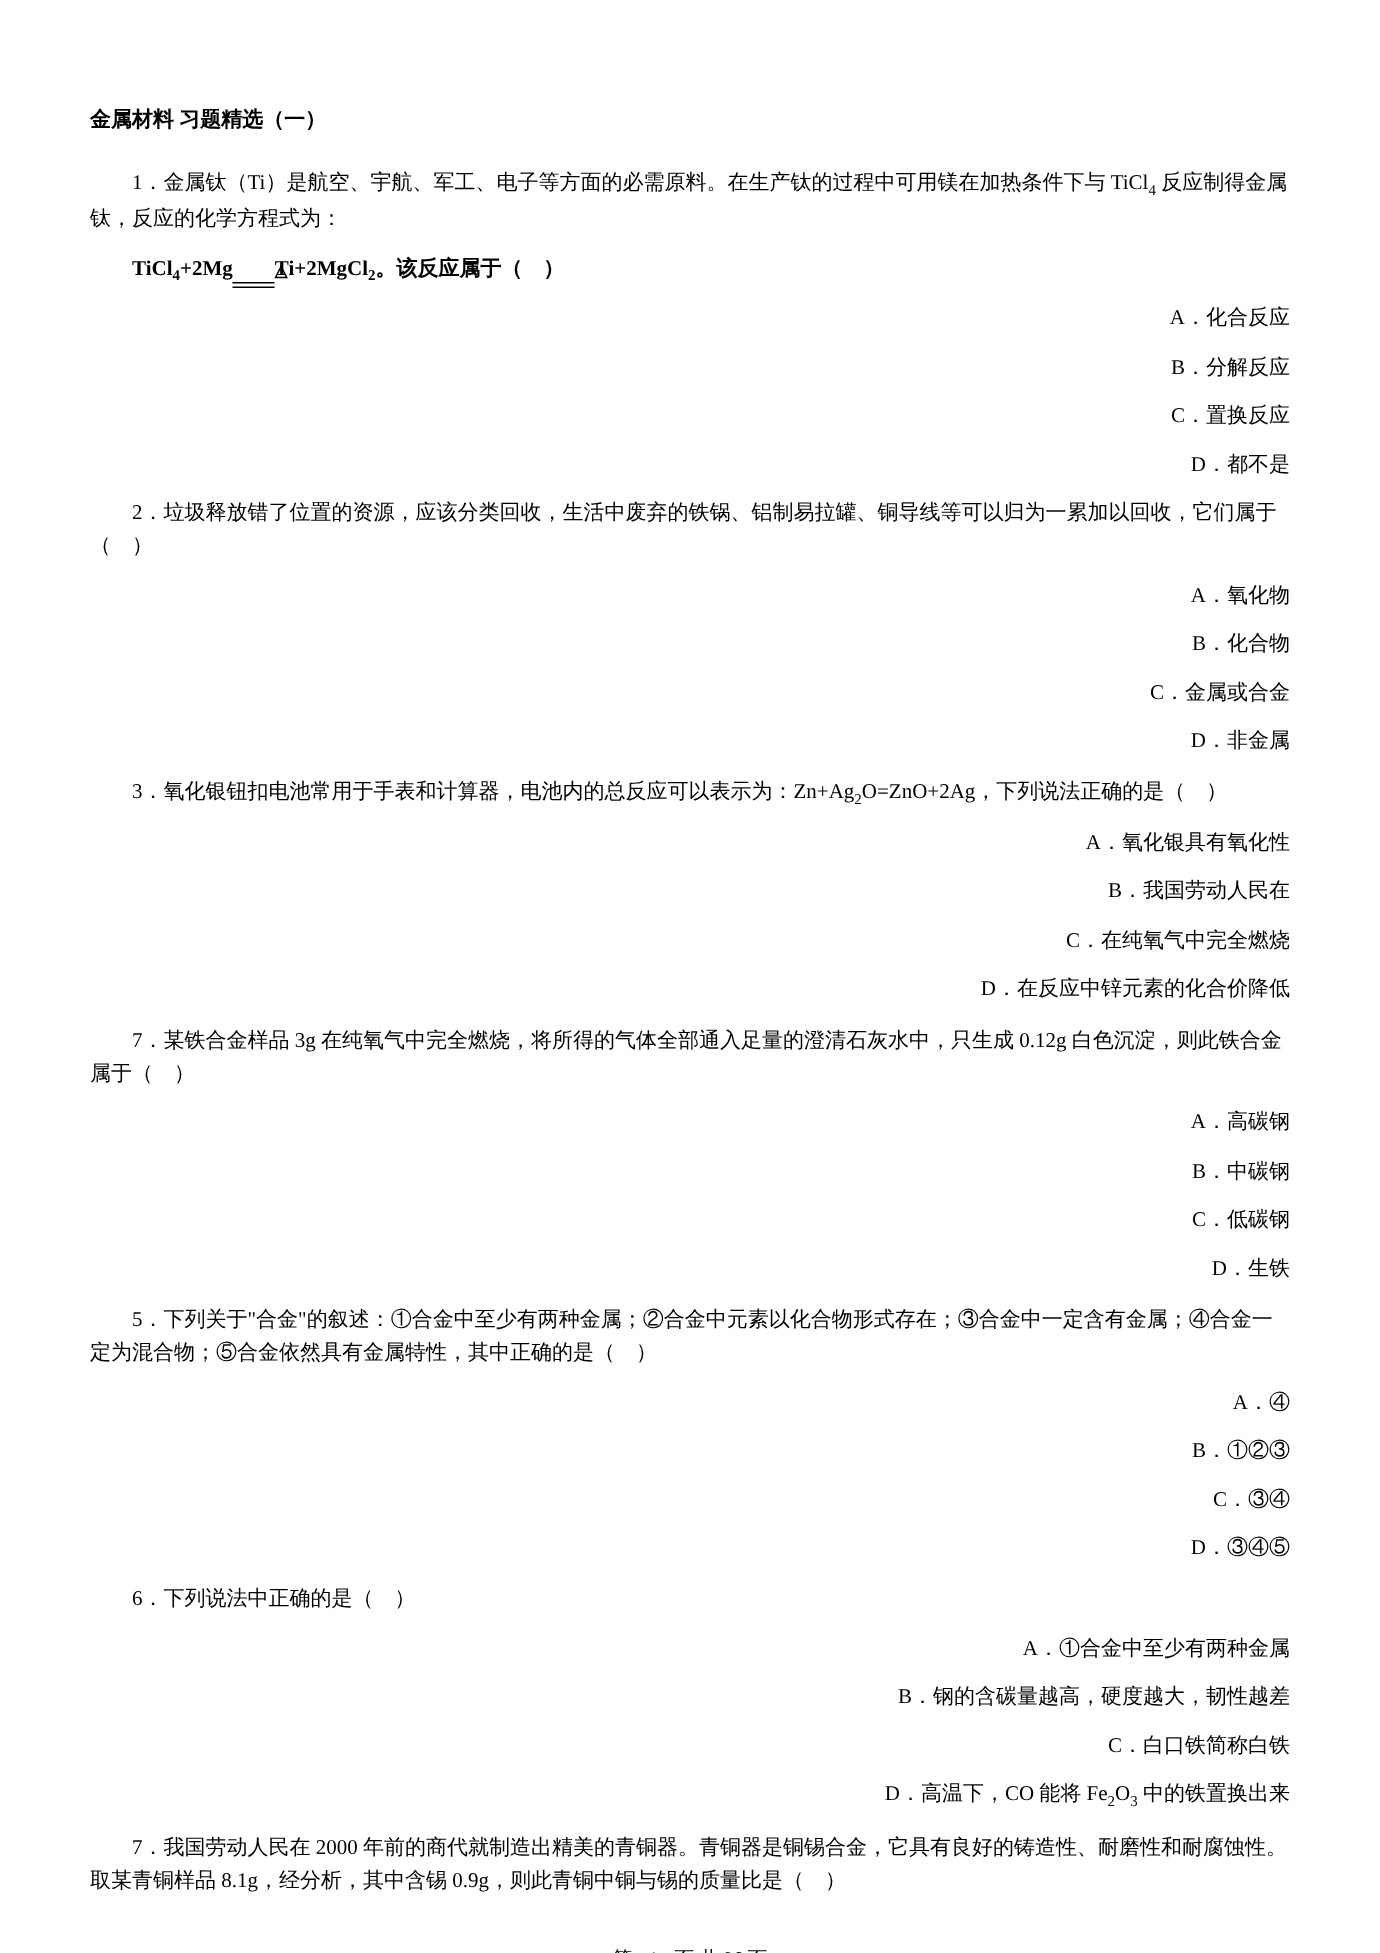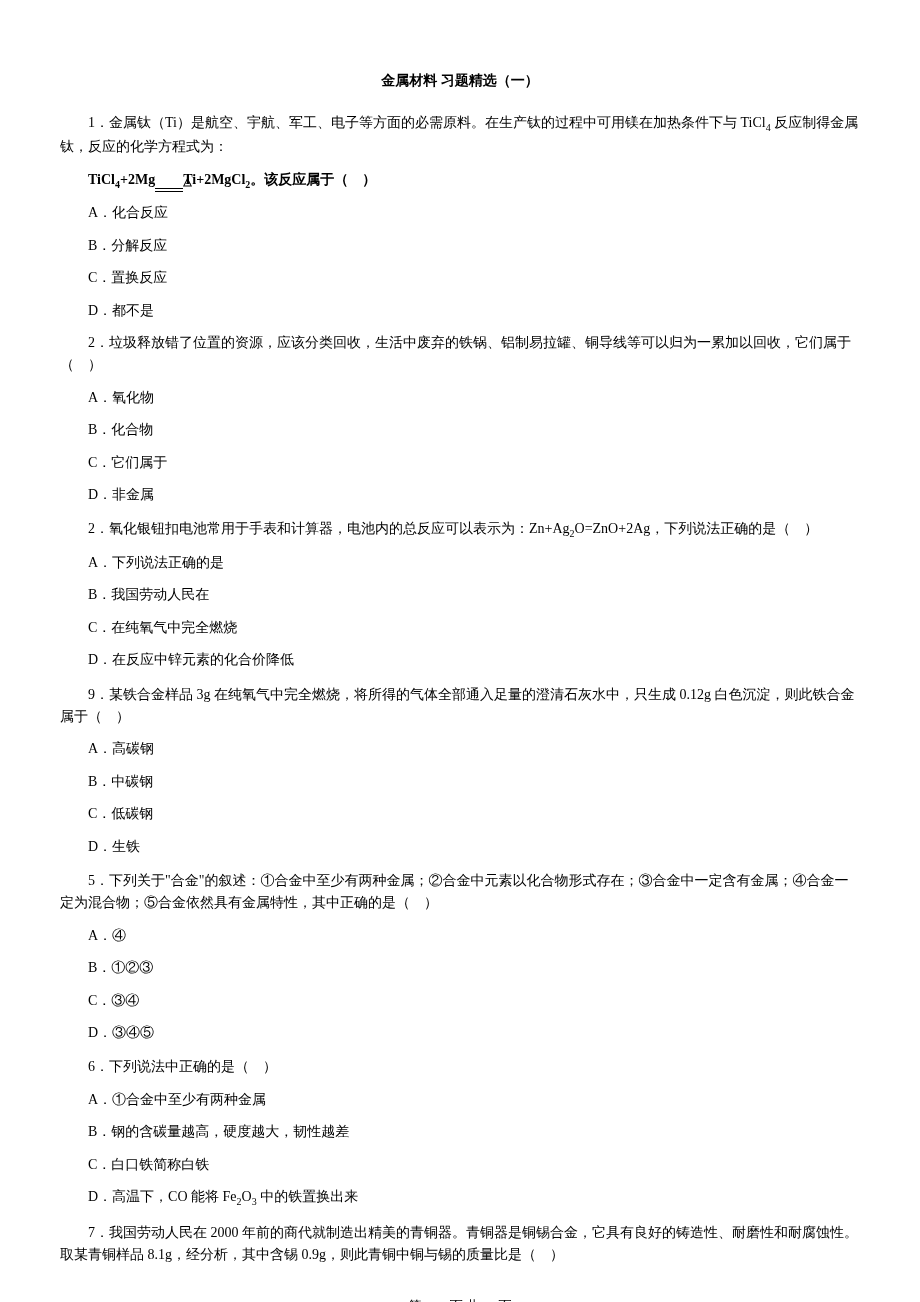--- a/index.html
+++ b/index.html
@@ -7,40 +7,41 @@
       font-size: 14px;
       line-height: 1.6;
       margin: 0;
       padding: 70px 60px 40px 60px;
       background: #fff;
       color: #000;
       width: 920px;
       box-sizing: border-box;
     }
     .title {
-      text-align: center;
+      text-align: left;
       font-weight: bold;
       margin-bottom: 20px;
       font-size: 14px;
     }
     .question-text {
       text-indent: 2em;
       margin: 12px 0 6px 0;
     }
     .question-text-noindent {
       margin: 8px 0 6px 0;
     }
     .equation {
       text-indent: 2em;
       margin: 10px 0;
       font-weight: bold;
     }
     .option {
       text-indent: 2em;
       margin: 10px 0;
+      text-align: right;
     }
     .bold {
       font-weight: normal;
     }
     .footer {
       text-align: center;
       margin-top: 30px;
       font-size: 13px;
     }
     .triangle {
@@ -81,32 +82,32 @@
 <div class="option bold">A．化合反应</div>
 <div class="option bold">B．分解反应</div>
 <div class="option bold">C．置换反应</div>
 <div class="option bold">D．都不是</div>
 
 <div class="question-text-noindent">
   <span style="padding-left:2em" class="bold">2．垃圾释放错了位置的资源，应该分类回收，生活中废弃的铁锅、铝制易拉罐、铜导线等可以归为一累加以回收，它们属于（　）</span>
 </div>
 <div class="option bold">A．氧化物</div>
 <div class="option bold">B．化合物</div>
-<div class="option bold">C．它们属于</div>
+<div class="option bold">C．金属或合金</div>
 <div class="option bold">D．非金属</div>
 
 <div class="question-text">
-  <span class="bold">2．氧化银钮扣电池常用于手表和计算器，电池内的总反应可以表示为：Zn+Ag</span><sub class="bold">2</sub><span class="bold">O=ZnO+2Ag，下列说法正确的是（　）</span>
+  <span class="bold">3．氧化银钮扣电池常用于手表和计算器，电池内的总反应可以表示为：Zn+Ag</span><sub class="bold">2</sub><span class="bold">O=ZnO+2Ag，下列说法正确的是（　）</span>
 </div>
-<div class="option bold">A．下列说法正确的是</div>
+<div class="option bold">A．氧化银具有氧化性</div>
 <div class="option bold">B．我国劳动人民在</div>
 <div class="option bold">C．在纯氧气中完全燃烧</div>
 <div class="option bold">D．在反应中锌元素的化合价降低</div>
 
-<div class="question-text bold">9．某铁合金样品 3g 在纯氧气中完全燃烧，将所得的气体全部通入足量的澄清石灰水中，只生成 0.12g 白色沉淀，则此铁合金属于（　）</div>
+<div class="question-text bold">7．某铁合金样品 3g 在纯氧气中完全燃烧，将所得的气体全部通入足量的澄清石灰水中，只生成 0.12g 白色沉淀，则此铁合金属于（　）</div>
 <div class="option bold">A．高碳钢</div>
 <div class="option bold">B．中碳钢</div>
 <div class="option bold">C．低碳钢</div>
 <div class="option bold">D．生铁</div>
 
 <div class="question-text bold">5．下列关于"合金"的叙述：①合金中至少有两种金属；②合金中元素以化合物形式存在；③合金中一定含有金属；④合金一定为混合物；⑤合金依然具有金属特性，其中正确的是（　）</div>
 <div class="option bold">A．④</div>
 <div class="option bold">B．①②③</div>
 <div class="option bold">C．③④</div>
 <div class="option bold">D．③④⑤</div>

